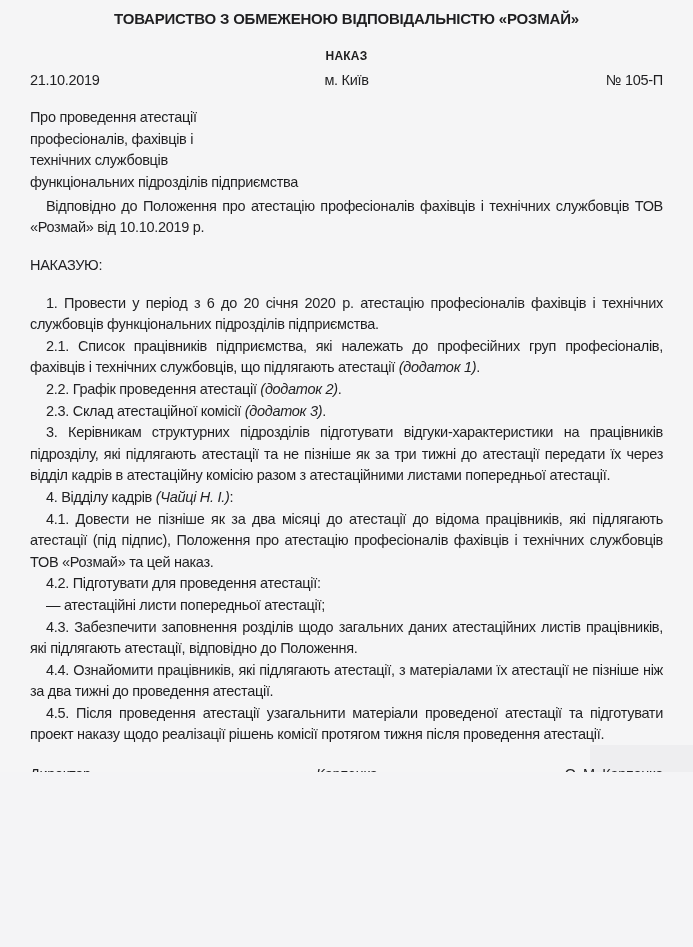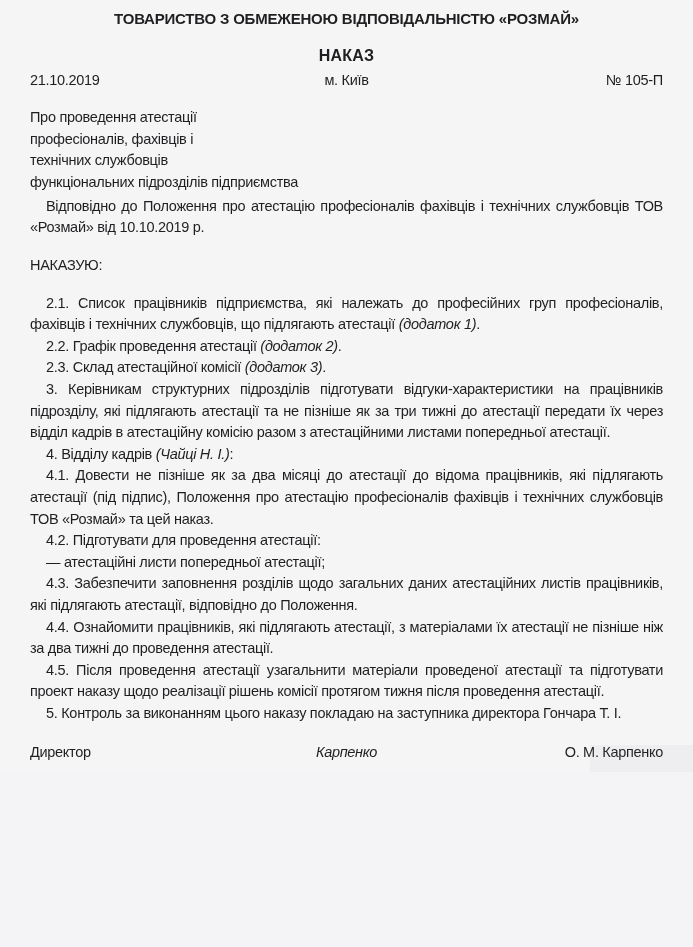--- a/index.html
+++ b/index.html
@@ -21,21 +21,21 @@
   .company {
     text-align: center;
     font-weight: bold;
     font-size: 15px;
     letter-spacing: -0.2px;
     line-height: 22px;
   }
   .doc-type {
     text-align: center;
     font-weight: bold;
-    font-size: 16px;
+    font-size: 12px;
     letter-spacing: 0.2px;
     margin-top: 15px;
     line-height: 22px;
   }
   .meta-row {
     display: flex;
     margin-top: 2px;
     line-height: 22px;
   }
   .meta-row .cell { flex: 1; }
@@ -101,32 +101,32 @@
     <div>професіоналів, фахівців і</div>
     <div>технічних службовців</div>
     <div>функціональних підрозділів підприємства</div>
   </div>
 
   <p class="para intro">Відповідно до Положення про атестацію професіоналів фахівців і технічних службовців ТОВ «Розмай» від 10.10.2019 р.</p>
 
   <div class="order-word">НАКАЗУЮ:</div>
 
   <div class="paragraphs">
+      <p class="para"><span>1. Провести у період з 6 до 20 січня 2020 р. атестацію професіоналів фахівців і технічних службовців функціональних підрозділів підприємства.</span></p>
       <p class="para"><span>2.1. Список працівників підприємства, які належать до професійних груп професіоналів, фахівців і технічних службовців, що підлягають атестації </span><span class="it">(додаток 1)</span><span>.</span></p>
       <p class="para"><span>2.2. Графік проведення атестації </span><span class="it">(додаток 2)</span><span>.</span></p>
       <p class="para"><span>2.3. Склад атестаційної комісії </span><span class="it">(додаток 3)</span><span>.</span></p>
       <p class="para"><span>3. Керівникам структурних підрозділів підготувати відгуки-характеристики на працівників підрозділу, які підлягають атестації та не пізніше як за три тижні до атестації передати їх через відділ кадрів в атестаційну комісію разом з атестаційними листами попередньої атестації.</span></p>
       <p class="para"><span>4. Відділу кадрів </span><span class="it">(Чайці Н. І.)</span><span>:</span></p>
       <p class="para"><span>4.1. Довести не пізніше як за два місяці до атестації до відома працівників, які підлягають атестації (під підпис), Положення про атестацію професіоналів фахівців і технічних службовців ТОВ «Розмай» та цей наказ.</span></p>
       <p class="para"><span>4.2. Підготувати для проведення атестації:</span></p>
       <p class="para"><span>— атестаційні листи попередньої атестації;</span></p>
       <p class="para"><span>4.3. Забезпечити заповнення розділів щодо загальних даних атестаційних листів працівників, які підлягають атестації, відповідно до Положення.</span></p>
       <p class="para"><span>4.4. Ознайомити працівників, які підлягають атестації, з матеріалами їх атестації не пізніше ніж за два тижні до проведення атестації.</span></p>
       <p class="para"><span>4.5. Після проведення атестації узагальнити матеріали проведеної атестації та підготувати проект наказу щодо реалізації рішень комісії протягом тижня після проведення атестації.</span></p>
-      <p class="para"><span>5. Контроль за виконанням цього наказу покладаю на заступника директора Гончара Т. І.</span></p>
     </div>
 
   <div class="sign-row">
     <span class="cell">Директор</span>
     <span class="cell c it">Карпенко</span>
     <span class="cell r">О. М. Карпенко</span>
   </div>
 
   <div class="ack">З наказом ознайомлені:</div>
 

